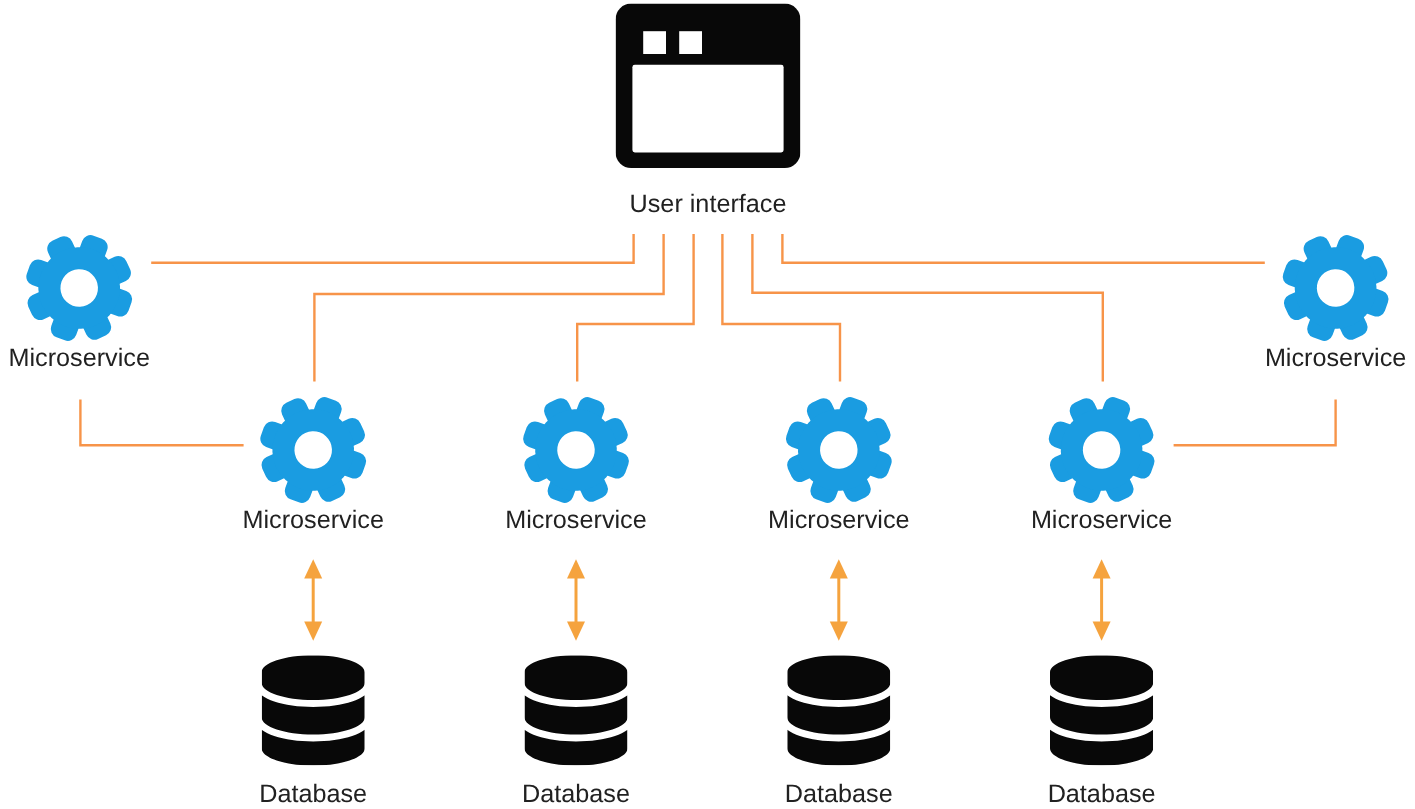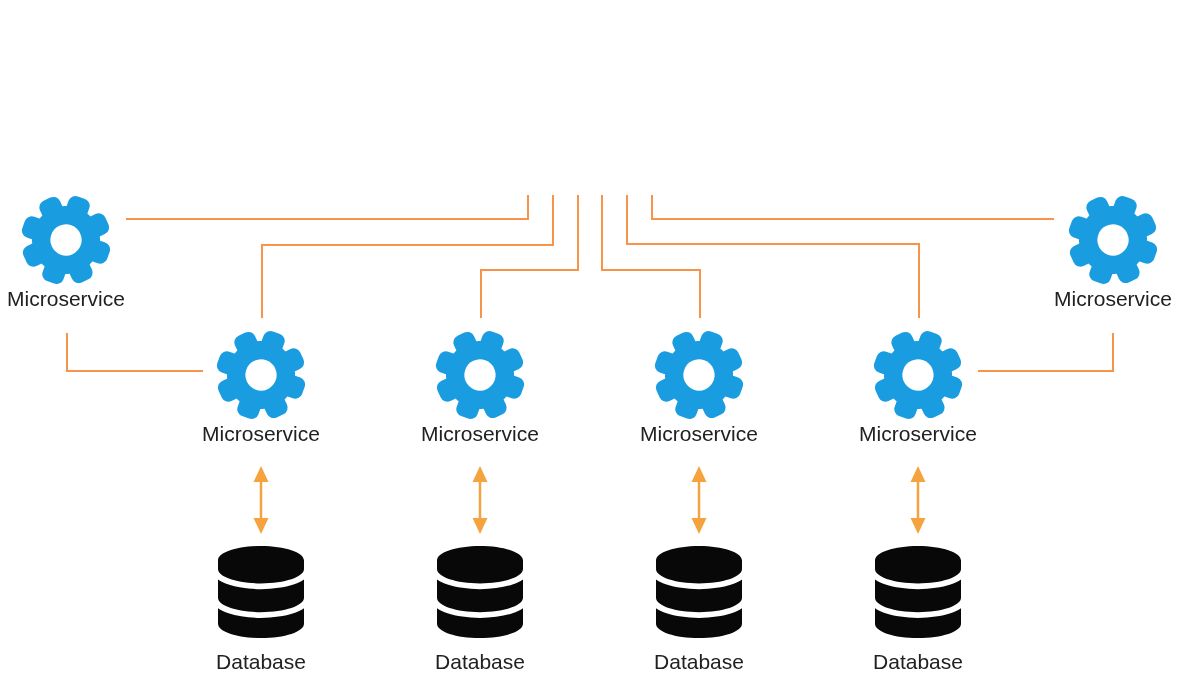--- a/index.html
+++ b/index.html
@@ -91,20 +91,29 @@
       <polygon class="arrow-head" points="691.5,482 706.5,482 699,466"></polygon>
       <polygon class="arrow-head" points="691.5,518 706.5,518 699,534"></polygon>
     </g>
     <g>
       <line class="arrow-shaft" x1="918" y1="480" x2="918" y2="520"></line>
       <polygon class="arrow-head" points="910.5,482 925.5,482 918,466"></polygon>
       <polygon class="arrow-head" points="910.5,518 925.5,518 918,534"></polygon>
     </g>
   </svg>
 
+  <div class="node" style="left:513px;top:3px;width:154px">
+    <svg width="154" height="137" viewBox="0 0 154 137">
+      <rect x="0" y="0" width="154" height="137" rx="13" fill="var(--ink)"></rect>
+      <rect x="14" y="51" width="126" height="73" rx="2" fill="#ffffff"></rect>
+      <rect x="23" y="23" width="19" height="19" fill="#ffffff"></rect>
+      <rect x="53" y="23" width="19" height="19" fill="#ffffff"></rect>
+    </svg>
+    <div class="label ui-label">User interface</div>
+  </div>
 
   <div class="node" style="left:-4px;top:194px;width:140px">
     <svg width="92" height="92" viewBox="0 0 100 100">
         <use href="#gear-symbol"></use>
       </svg>
     <div class="label ms-label">Microservice</div>
   </div>
 
   <div class="node" style="left:1043px;top:194px;width:140px">
     <svg width="92" height="92" viewBox="0 0 100 100">

